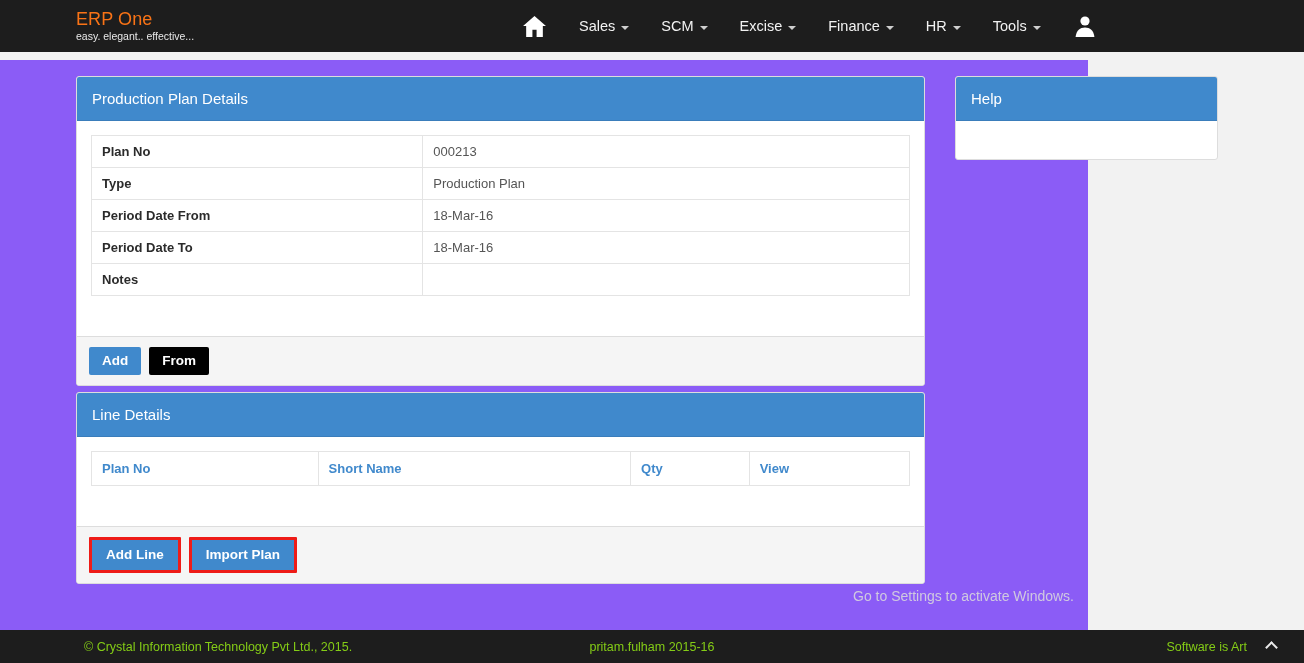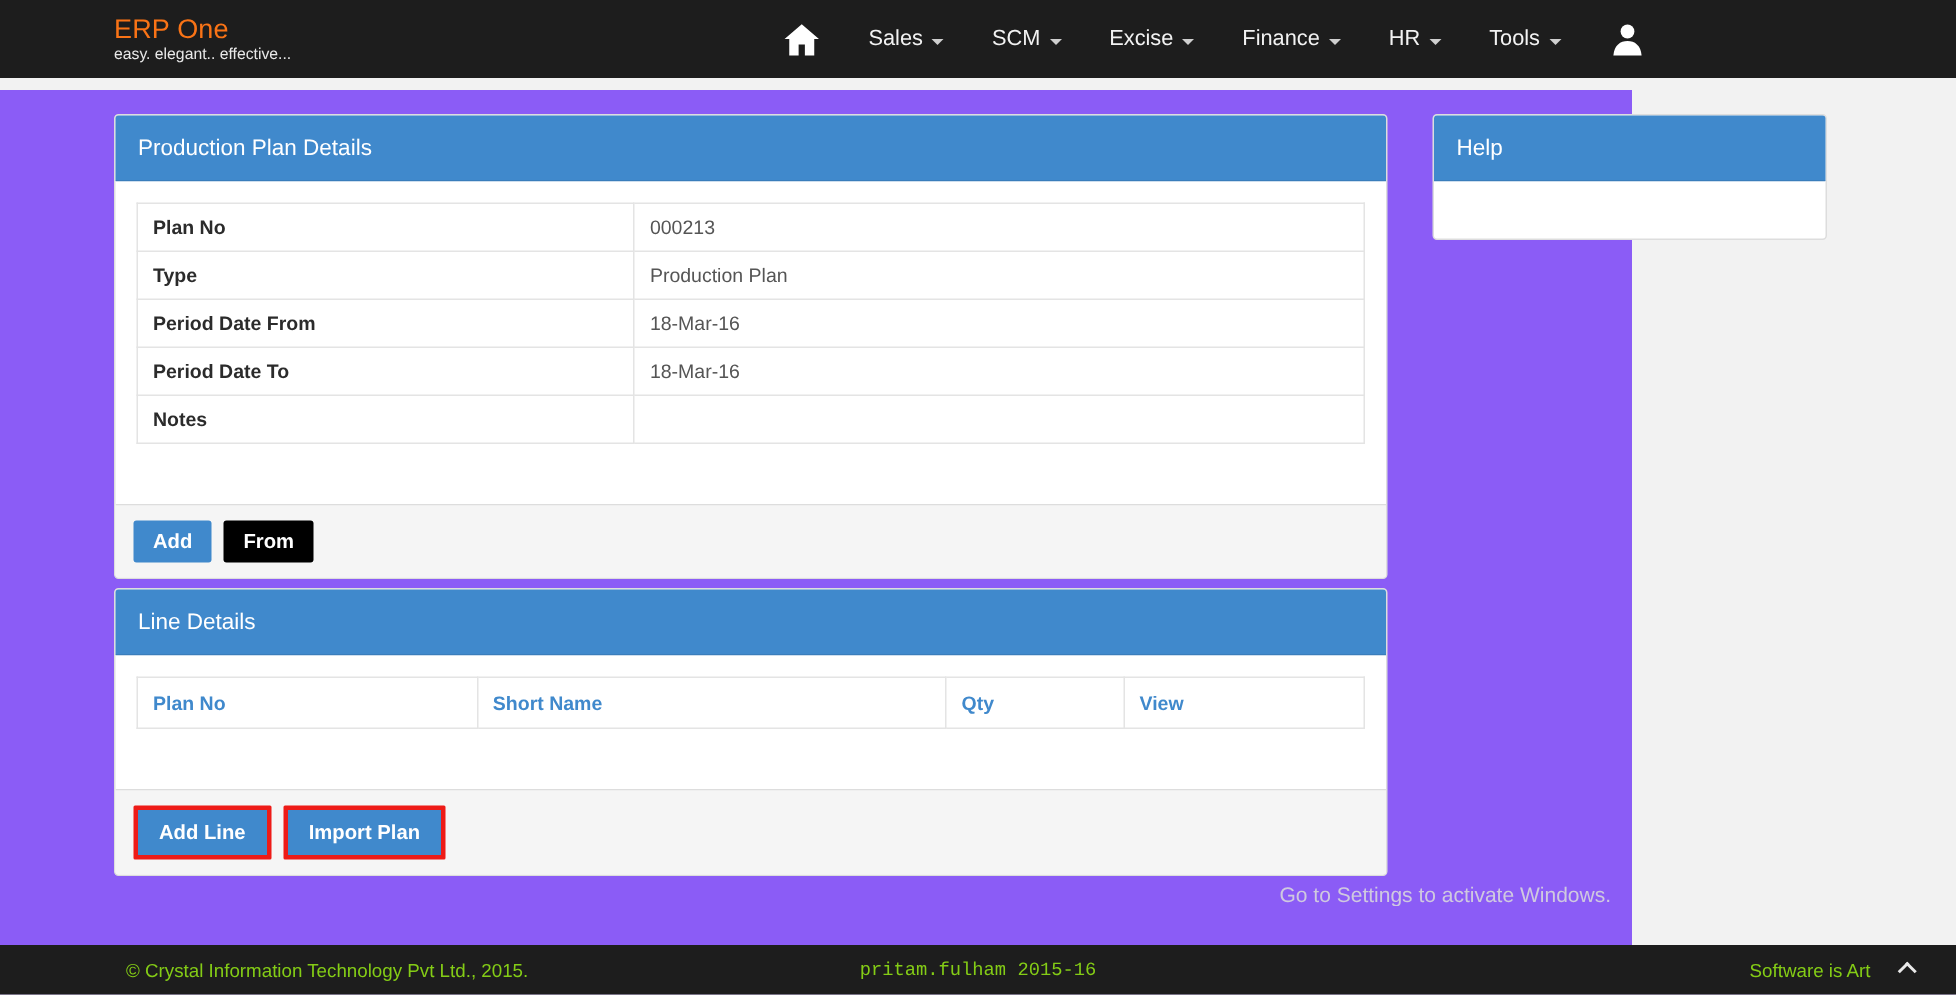--- a/index.html
+++ b/index.html
@@ -185,21 +185,21 @@
     left: 0; bottom: 0;
     width: 1304px;
     height: 33px;
     background: #1d1d1d;
     color: #84cc16;
     font-size: 12.5px;
     display: flex;
     align-items: center;
   }
   .footer-left   { position: absolute; left: 84px; }
-  .footer-center { position: absolute; left: 0; width: 1304px; text-align: center; font-family: Liberation Mono, monospace; }
+  .footer-center { position: absolute; left: 0; width: 1304px; text-align: center; }
   .footer-right  {
     position: absolute; right: 28px;
     display: flex; align-items: center; gap: 20px;
   }
   .chevron-up {
     display: inline-block;
     width: 9px; height: 9px;
     border-left: 2px solid #e9e9e9;
     border-top: 2px solid #e9e9e9;
     transform: rotate(45deg);

